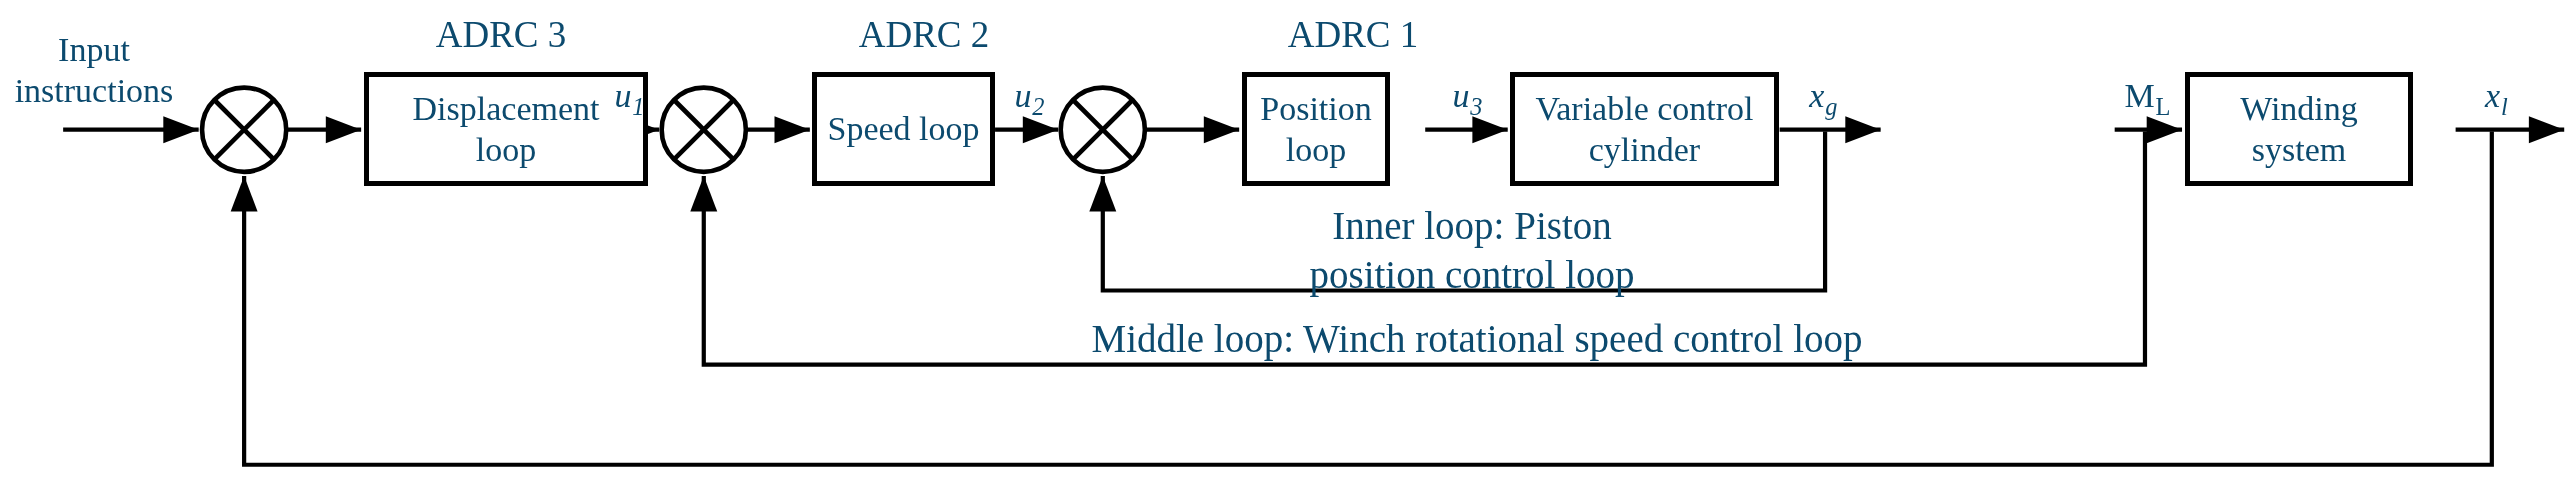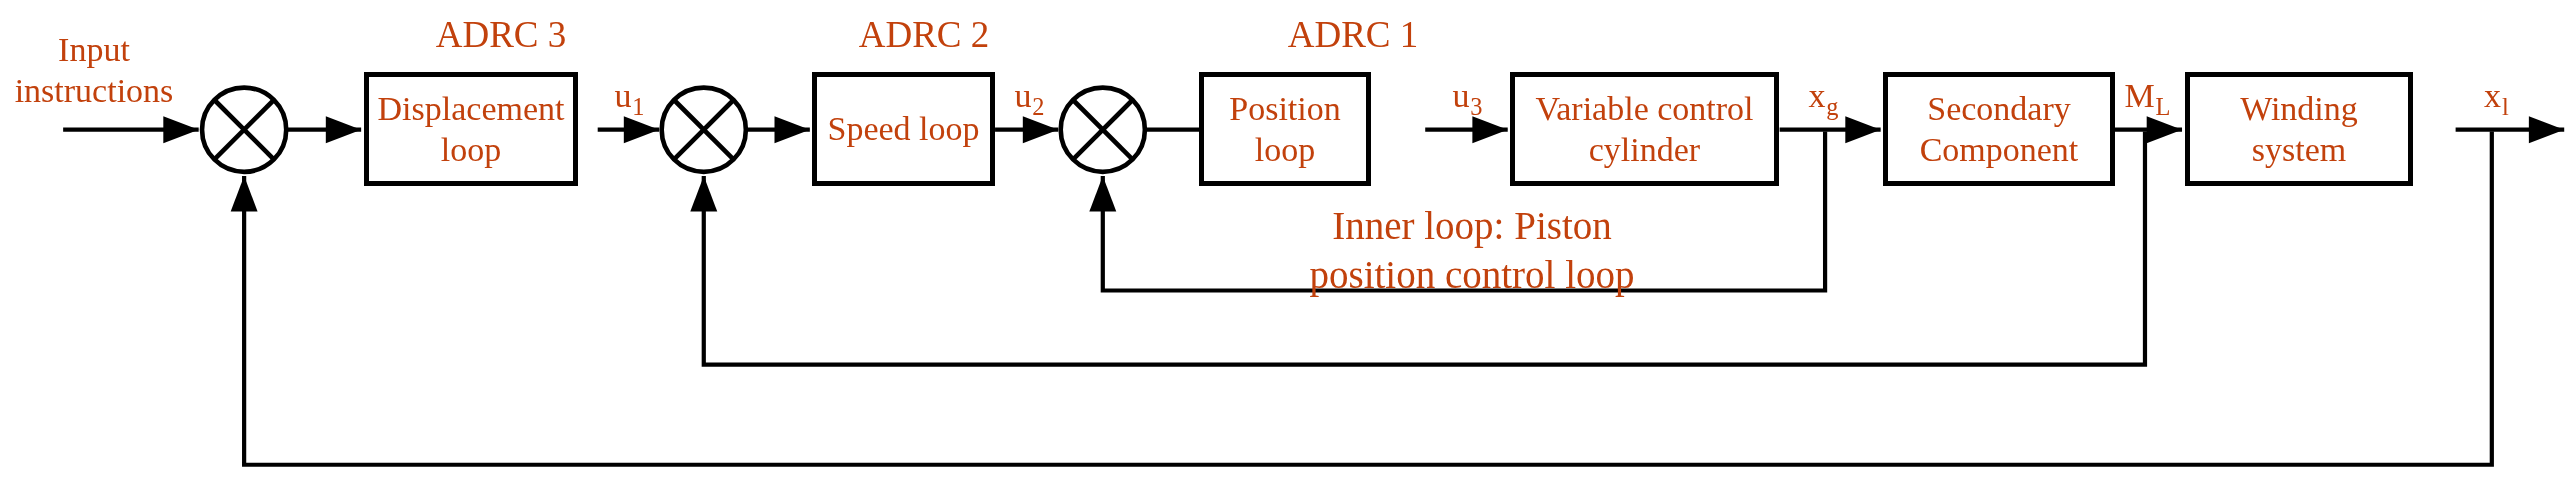--- a/index.html
+++ b/index.html
@@ -1,21 +1,21 @@
 <!DOCTYPE html>
 <html style="font-size:13.5px"><head>
 <meta charset="utf-8">
 <style>
   html,body{margin:0;padding:0;background:#ffffff;}
   #canvas{
     position:relative;
     width:2576px;height:480px;
     background:#ffffff;
     font-family:"Liberation Serif","DejaVu Serif",serif;
-    color:#c2410c;
+    color:#0c4a6e;
     overflow:hidden;
   }
   #wires{position:absolute;left:0;top:0;width:2576px;height:480px;}
   .block{
     position:absolute;
     top:72px;height:114px;
     border:5px solid #000;
     box-sizing:border-box;
     background:#fff;
     display:flex;align-items:center;justify-content:center;
@@ -33,21 +33,21 @@
   .input-label{
     position:absolute;left:94px;top:30px;
     transform:translateX(-50%);
     font-size:34px;line-height:1.2;
     text-align:center;white-space:pre-line;
   }
   .sig{
     position:absolute;top:77px;
     transform:translateX(-50%);
     font-size:34px;line-height:1.1;
-    white-space:nowrap;
+    font-style:italic;white-space:nowrap;
   }
   .sig .sub{
     font-size:24.4px;
     position:relative;top:7.6px;left:0.8px;
   }
   .sig.upright{font-style:normal;}
   .loop-label{
     position:absolute;
     transform:translateX(-50%);
     font-size:39px;line-height:1.25;
@@ -104,35 +104,34 @@
     </g>
   </svg>
 
   <div class="input-label">Input
 instructions</div>
 
   <div class="adrc-tag" style="left:481px">ADRC 3</div>
   <div class="adrc-tag" style="left:904px">ADRC 2</div>
   <div class="adrc-tag" style="left:1333px">ADRC 1</div>
 
-  <div class="block" style="left:364px;width:214px">Displacement
+  <div class="block" style="left:364px;width:284px">Displacement
 loop</div>
   <div class="block" style="left:812px;width:183px">Speed loop</div>
-  <div class="block" style="left:1199px;width:172px">Position
+  <div class="block" style="left:1242px;width:148px">Position
 loop</div>
   <div class="block" style="left:1510px;width:269px">Variable control
 cylinder</div>
-  <div class="block" style="left:1883px;width:232px">Secondary
-Component</div>
   <div class="block" style="left:2185px;width:228px">Winding system</div>
 
   <div class="sig" style="left:629px"><span>u</span><span class="sub">1</span></div>
   <div class="sig" style="left:1029px"><span>u</span><span class="sub">2</span></div>
   <div class="sig" style="left:1467px"><span>u</span><span class="sub">3</span></div>
   <div class="sig" style="left:1823px"><span>x</span><span class="sub">g</span></div>
   <div class="sig upright" style="left:2147px"><span>M</span><span class="sub">L</span></div>
   <div class="sig" style="left:2496px"><span>x</span><span class="sub">l</span></div>
 
   <div class="loop-label" style="left:1472px;top:202px">Inner loop: Piston
 position control loop</div>
+  <div class="loop-label" style="left:1477px;top:315px">Middle loop: Winch rotational speed control loop</div>
 
 </div>
 
 
 </body></html>

